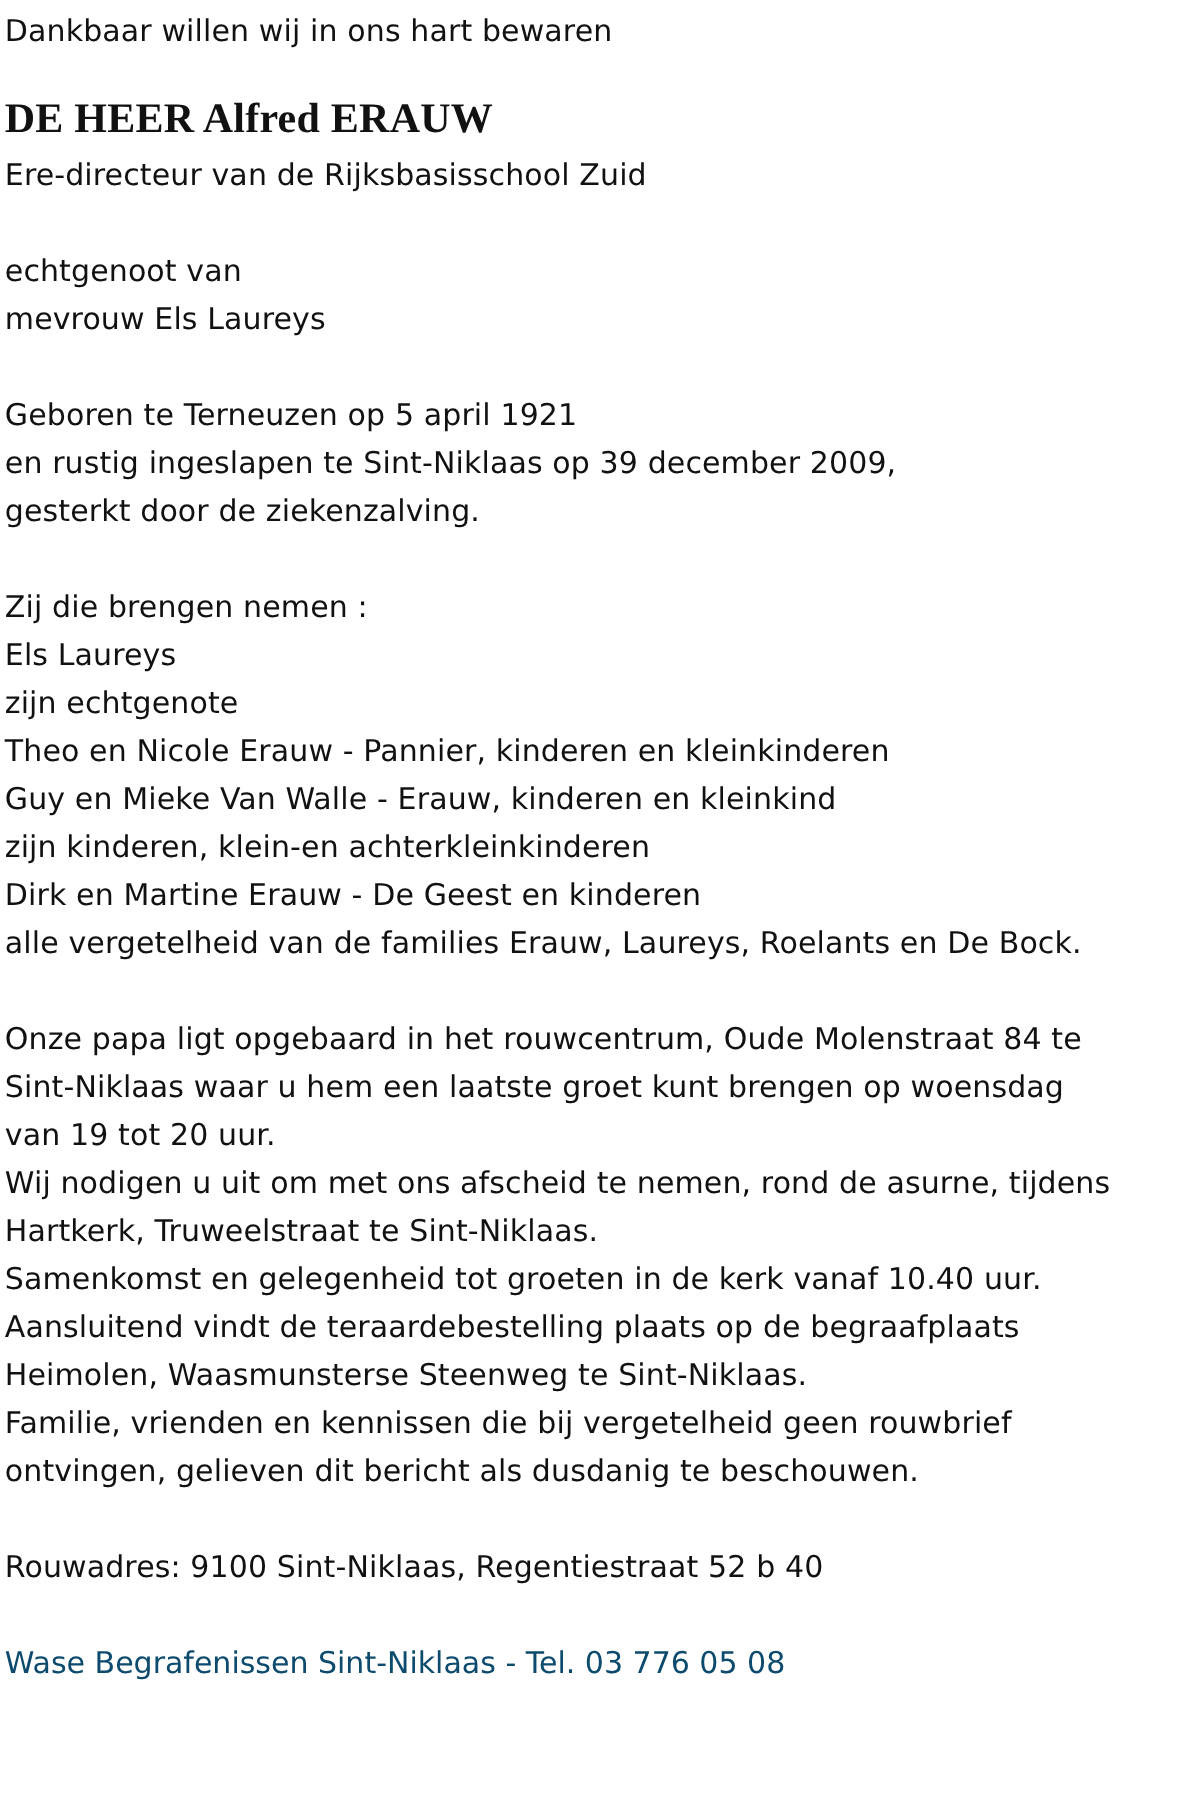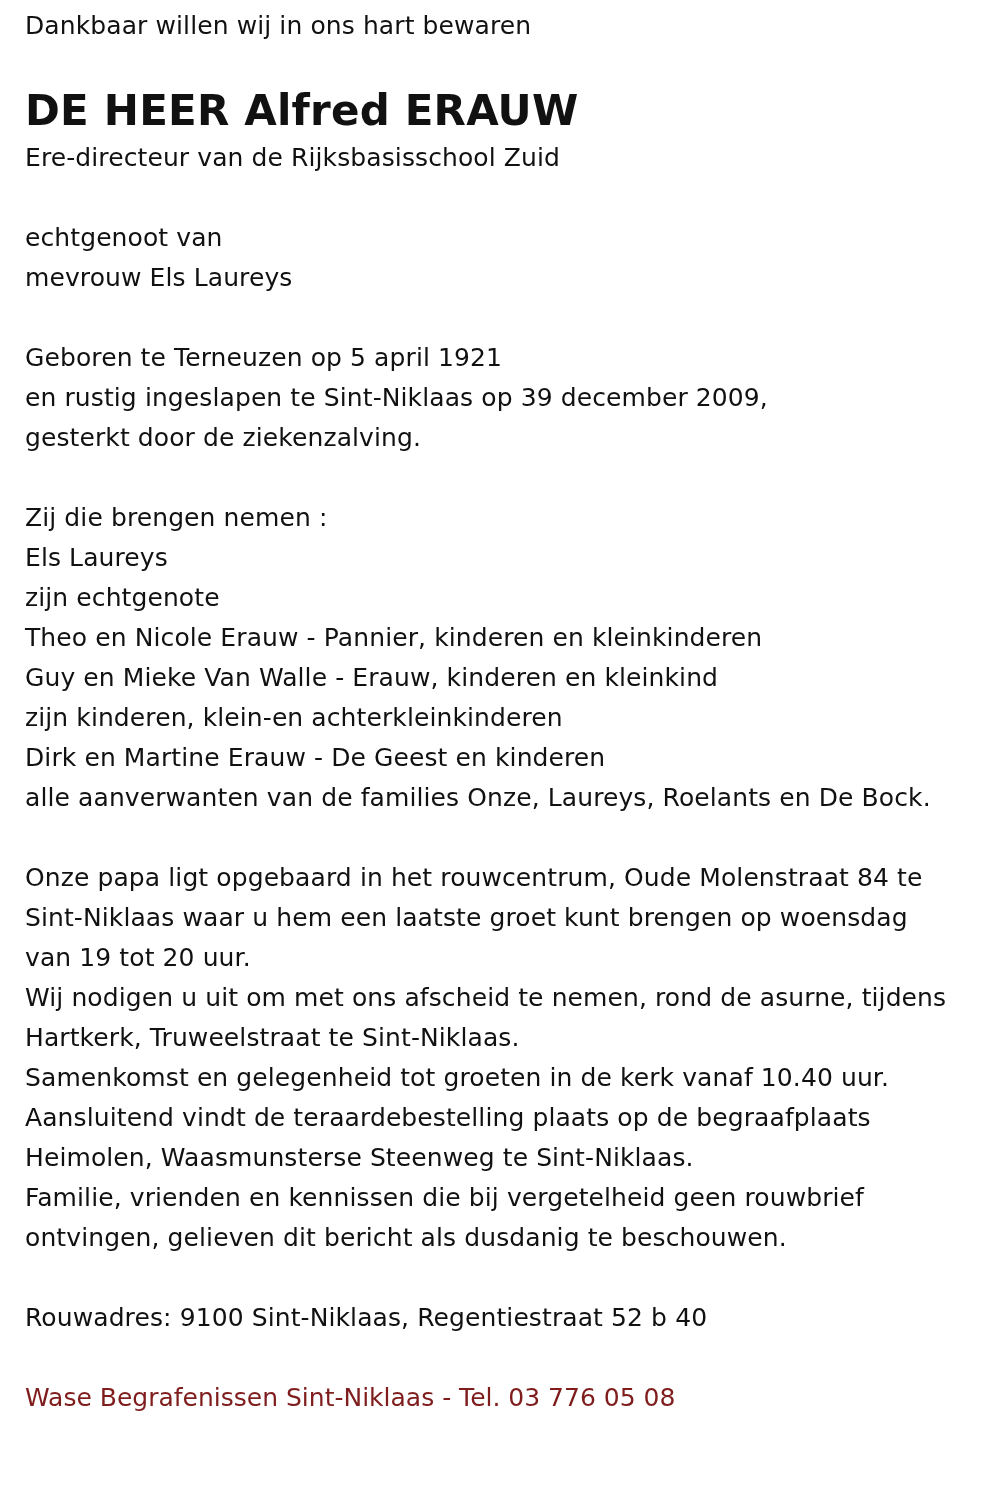--- a/index.html
+++ b/index.html
@@ -5,40 +5,41 @@
     html, body { margin: 0; padding: 0; background: #ffffff; }
     body {
       width: 1000px;
       height: 1510px;
       overflow: hidden;
       font-family: "DejaVu Sans", sans-serif;
       color: #111111;
     }
     .page {
       position: relative;
-      padding: 6px 0 0 25px;
+      padding: 6px 0 0 4px;
     }
     .line {
       font-size: 25px;
       line-height: 40px;
       height: 40px;
       white-space: nowrap;
       letter-spacing: 0.1px;
     }
     .name {
       font-weight: bold;
-      font-size: 42px;
+      font-size: 35px;
       line-height: 54px;
       height: 54px;
-      margin-top: 38px;
+      margin-top: 26px;
       letter-spacing: 0.2px;
+      font-family: Liberation Serif, serif;
     }
     .gap { height: 40px; }
     .footer {
-      color: #7f1d1d;
+      color: #0c4a6e;
       font-size: 25px;
       line-height: 40px;
       margin-top: 40px;
     }
   </style>
 </head>
 <body>
 
 <div class="page">
 
@@ -69,21 +70,21 @@
   <div class="gap"></div>
 
   <section>
     <div class="line">Zij die brengen nemen :</div>
     <div class="line">Els Laureys</div>
     <div class="line">zijn echtgenote</div>
     <div class="line">Theo en Nicole Erauw - Pannier, kinderen en kleinkinderen</div>
     <div class="line">Guy en Mieke Van Walle - Erauw, kinderen en kleinkind</div>
     <div class="line">zijn kinderen, klein-en achterkleinkinderen</div>
     <div class="line">Dirk en Martine Erauw - De Geest en kinderen</div>
-    <div class="line">alle aanverwanten van de families Onze, Laureys, Roelants en De Bock.</div>
+    <div class="line">alle vergetelheid van de families Erauw, Laureys, Roelants en De Bock.</div>
   </section>
 
   <div class="gap"></div>
 
   <section>
     <div class="line">Onze papa ligt opgebaard in het rouwcentrum, Oude Molenstraat 84 te</div>
     <div class="line">Sint-Niklaas waar u hem een laatste groet kunt brengen op woensdag</div>
     <div class="line">van 19 tot 20 uur.</div>
     <div class="line">Wij nodigen u uit om met ons afscheid te nemen, rond de asurne, tijdens</div>
     <div class="line">Hartkerk, Truweelstraat te Sint-Niklaas.</div>

